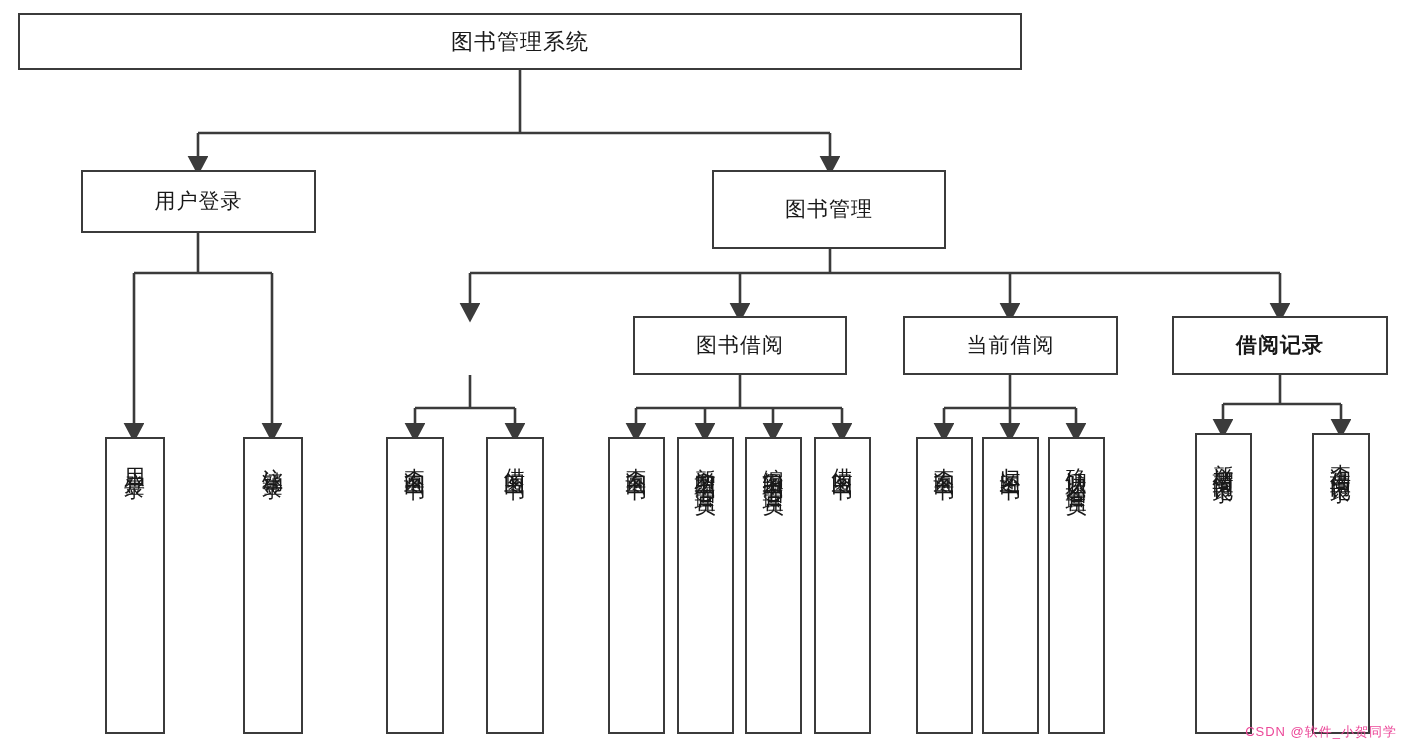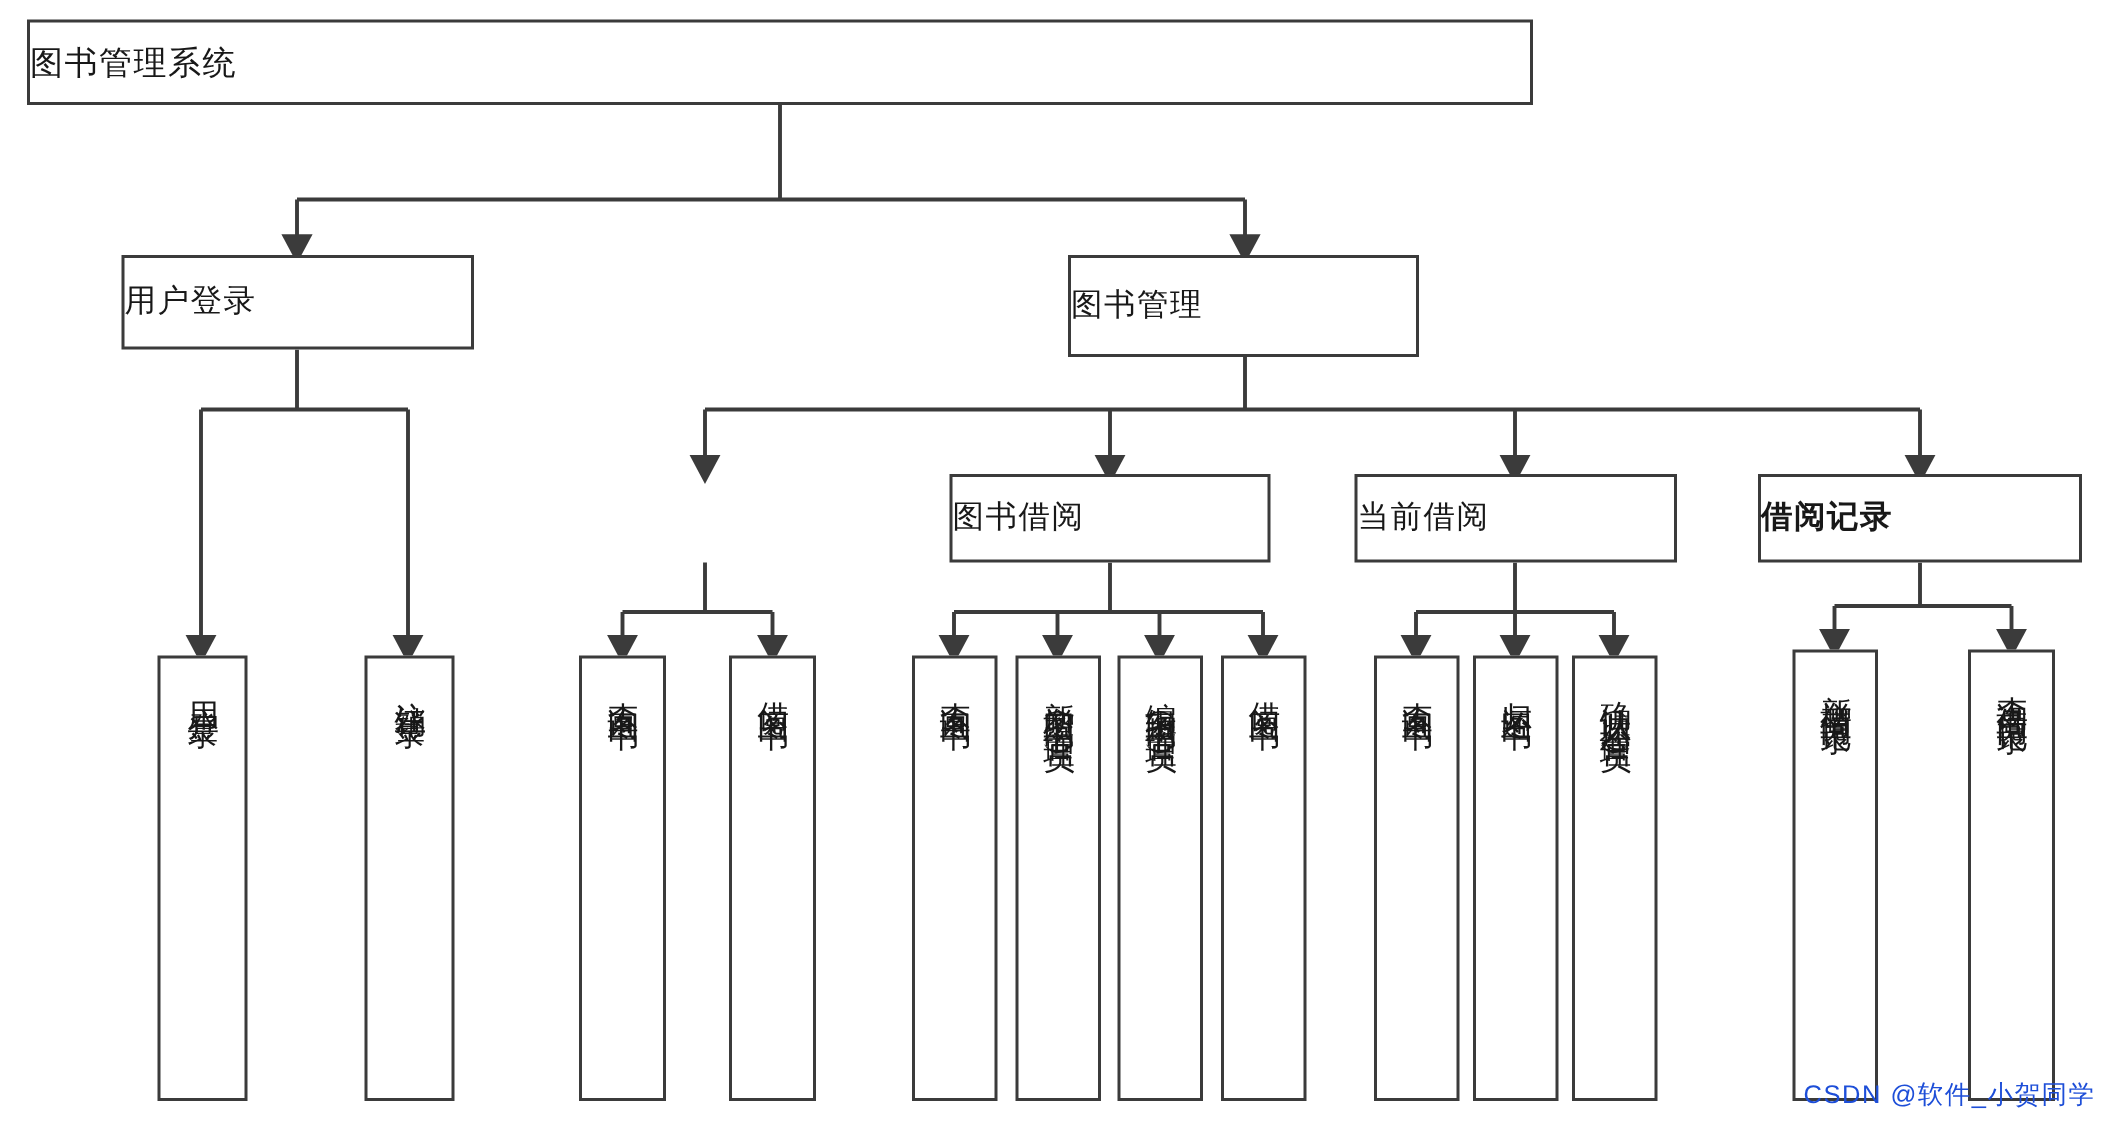--- a/index.html
+++ b/index.html
@@ -13,21 +13,21 @@
   #canvas{position:absolute;left:0;top:0;width:1405px;height:747px;}
   svg.links{position:absolute;left:0;top:0;width:1405px;height:747px;pointer-events:none;}
 
   .node{
     position:absolute;
     box-sizing:border-box;
     background:#ffffff;
     border:2px solid #3b3b3b;
     display:flex;
     align-items:center;
-    justify-content:flex-start;
+    justify-content:center;
   }
   .node .label{
     font-size:21px;
     line-height:1.15;
     letter-spacing:1px;
     color:#181818;
     white-space:nowrap;
   }
   .node.root .label{font-size:22px;}
   .node.leaf{
@@ -40,22 +40,22 @@
     text-orientation:upright;
     font-size:21px;
     letter-spacing:4px;
     line-height:1.0;
     white-space:nowrap;
   }
   .watermark{
     position:absolute;
     right:8px;
     bottom:6px;
-    font-size:17px;
-    color:#1d4ed8;
+    font-size:13px;
+    color:#ec4899;
     letter-spacing:1px;
     white-space:nowrap;
   }
 </style>
 </head>
 <body>
 
 <div id="canvas">
 
   <svg class="links" viewBox="0 0 1405 747" xmlns="http://www.w3.org/2000/svg">
@@ -108,21 +108,21 @@
     </g>
   </svg>
 
   <div class="node root" style="left:18px;top:13px;width:1004px;height:57px;">
     <span class="label">图书管理系统</span>
   </div>
 
   <div class="node" style="left:81px;top:170px;width:235px;height:63px;">
     <span class="label">用户登录</span>
   </div>
-  <div class="node" style="left:712px;top:170px;width:234px;height:68px;">
+  <div class="node" style="left:712px;top:170px;width:234px;height:79px;">
     <span class="label">图书管理</span>
   </div>
 
   <div class="node" style="left:633px;top:316px;width:214px;height:59px;">
     <span class="label">图书借阅</span>
   </div>
   <div class="node" style="left:903px;top:316px;width:215px;height:59px;">
     <span class="label">当前借阅</span>
   </div>
   <div class="node" style="left:1172px;top:316px;width:216px;height:59px;font-weight:bold;">

